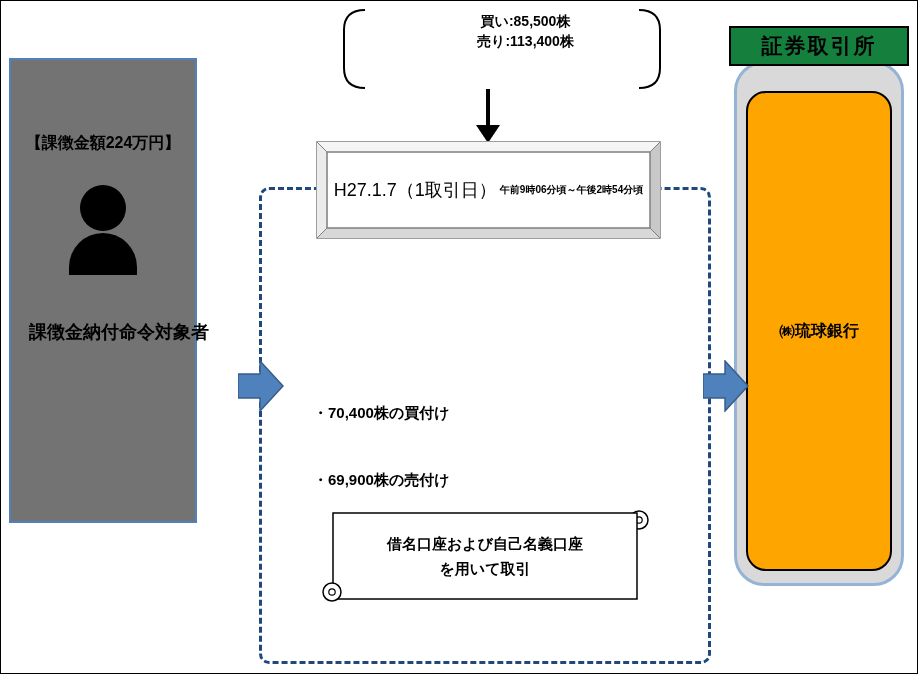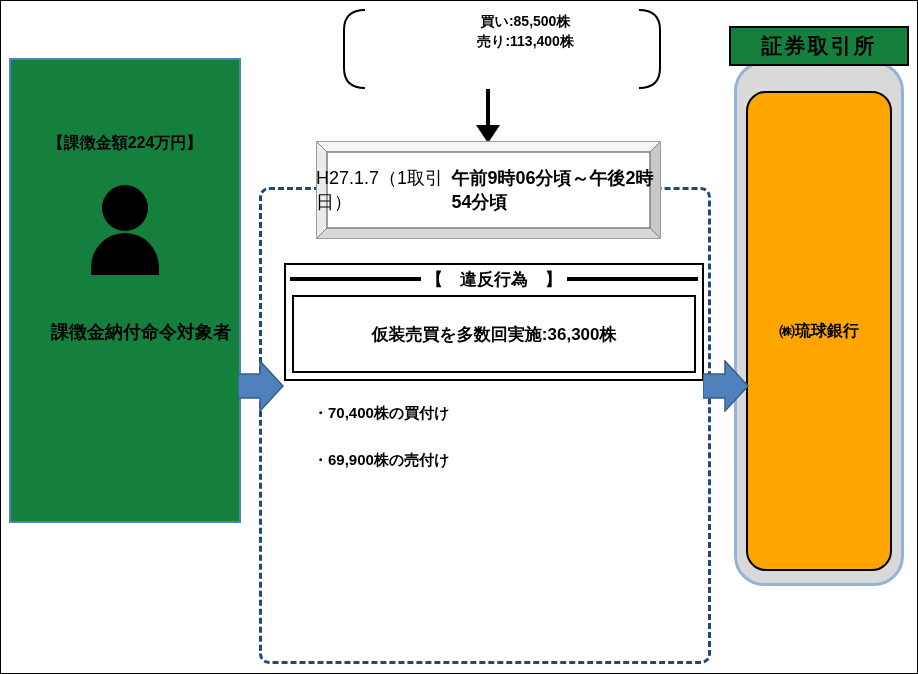--- a/index.html
+++ b/index.html
@@ -18,42 +18,42 @@
   .down-arrow svg { width:100%; height:100%; display:block; }
 
   
   .dashed-box { left:258px; top:186px; width:452px; height:477px; border:3px dashed #1F497D; border-radius:10px; z-index:1; }
 
   
   .period-box { left:315px; top:140px; width:345px; height:98px; z-index:5; background:#fff; }
   .period-box svg { position:absolute; inset:0; width:100%; height:100%; }
   .period-text { position:absolute; inset:0; display:flex; flex-direction:row; align-items:center; justify-content:center; gap:3px; }
   .period-date { font-size:18px; }
-  .period-time { font-size:18px; font-weight:bold; }
+  .period-time { font-size:10px; font-weight:bold; }
 
   
   .violation-box { left:283px; top:262px; width:420px; height:118px; border:2px solid #000; background:#fff; z-index:4; }
   .heading-row { display:flex; align-items:center; gap:5px; height:26px; padding:0 4px; margin-top:1px; }
   .hrule { flex:1; height:4px; background:#000; }
   .violation-heading { font-size:17px; font-weight:bold; white-space:nowrap; }
   .violation-inner { position:absolute; left:6px; right:6px; top:30px; bottom:6px; border:2px solid #000;
                      display:flex; align-items:center; justify-content:center; font-size:17px; font-weight:bold; }
 
   .bullet { font-size:15px; font-weight:bold; z-index:4; }
   .bullet-1 { left:312px; top:403px; }
-  .bullet-2 { left:312px; top:450px; }
+  .bullet-2 { left:312px; top:470px; }
 
   
   .scroll-note { left:318px; top:500px; width:335px; height:115px; z-index:4; }
   .scroll-note svg { position:absolute; inset:0; width:100%; height:100%; }
   .scroll-text { position:absolute; left:14px; top:12px; width:304px; height:86px; display:flex; flex-direction:column;
                  align-items:center; justify-content:center; font-size:15px; font-weight:bold; line-height:25px; }
 
   
-  .subject-panel { left:8px; top:57px; width:232px; height:465px; border:2px solid #4F81BD; background:#15803d; z-index:2; }
+  .subject-panel { left:8px; top:57px; width:188px; height:465px; border:2px solid #4F81BD; background:#737373; z-index:2; }
   .penalty-label { position:absolute; top:73px; width:100%; text-align:center; font-size:16px; font-weight:bold; }
   .person { position:absolute; top:125px; left:50%; transform:translateX(-50%); display:flex; flex-direction:column; align-items:center; }
   .person-head { width:46px; height:46px; border-radius:50%; background:#000; }
   .person-body { width:68px; height:42px; margin-top:2px; border-radius:34px 34px 0 0; background:#000; }
   .subject-label { position:absolute; top:260px; width:100%; text-align:center; font-size:18px; font-weight:bold;margin-left:16px; }
 
   
   .block-arrow { width:46px; height:52px; z-index:6; }
   .block-arrow svg { width:100%; height:100%; display:block; }
   .arrow-left-pos { left:237px; top:359px; }
@@ -112,34 +112,37 @@
       <line x1="344" y1="1" x2="334" y2="11" stroke="#7f7f7f" stroke-width="1"></line>
       <line x1="1" y1="97" x2="11" y2="87" stroke="#7f7f7f" stroke-width="1"></line>
       <line x1="344" y1="97" x2="334" y2="87" stroke="#7f7f7f" stroke-width="1"></line>
     </svg>
     <div class="period-text">
       <div class="period-date">H27.1.7（1取引日）</div>
       <div class="period-time">午前9時06分頃～午後2時54分頃</div>
     </div>
   </div>
 
-  <div class="abs violation-box">
-    <div class="heading-row">
-      <div class="hrule"></div>
-      <div class="violation-heading">【　違反行為　】</div>
-      <div class="hrule"></div>
-    </div>
-    <div class="violation-inner">
-      <span>仮装売買を多数回実施:36,300株</span>
-    </div>
-  </div>
 
   <div class="abs bullet bullet-1">・70,400株の買付け</div>
   <div class="abs bullet bullet-2">・69,900株の売付け</div>
 
+  <div class="abs scroll-note">
+    <svg viewBox="0 0 335 115">
+      <circle cx="320" cy="19" r="9" fill="#fff" stroke="#000" stroke-width="1.5"></circle>
+      <circle cx="320" cy="19" r="3.2" fill="none" stroke="#000" stroke-width="1.2"></circle>
+      <rect x="14" y="12" width="304" height="86" fill="#fff" stroke="#000" stroke-width="1.5"></rect>
+      <circle cx="13" cy="91" r="9" fill="#fff" stroke="#000" stroke-width="1.5"></circle>
+      <circle cx="13" cy="91" r="3.2" fill="none" stroke="#000" stroke-width="1.2"></circle>
+    </svg>
+    <div class="scroll-text">
+      <div>借名口座および自己名義口座</div>
+      <div>を用いて取引</div>
+    </div>
+  </div>
 
   <div class="abs block-arrow arrow-left-pos">
     <svg viewBox="0 0 46 52">
       <polygon points="0,14 22,14 22,1 45,26 22,51 22,38 0,38" fill="#4F81BD" stroke="#385D8A" stroke-width="1.5"></polygon>
     </svg>
   </div>
   <div class="abs block-arrow arrow-right-pos">
     <svg viewBox="0 0 46 52">
       <polygon points="0,14 22,14 22,1 45,26 22,51 22,38 0,38" fill="#4F81BD" stroke="#385D8A" stroke-width="1.5"></polygon>
     </svg>

